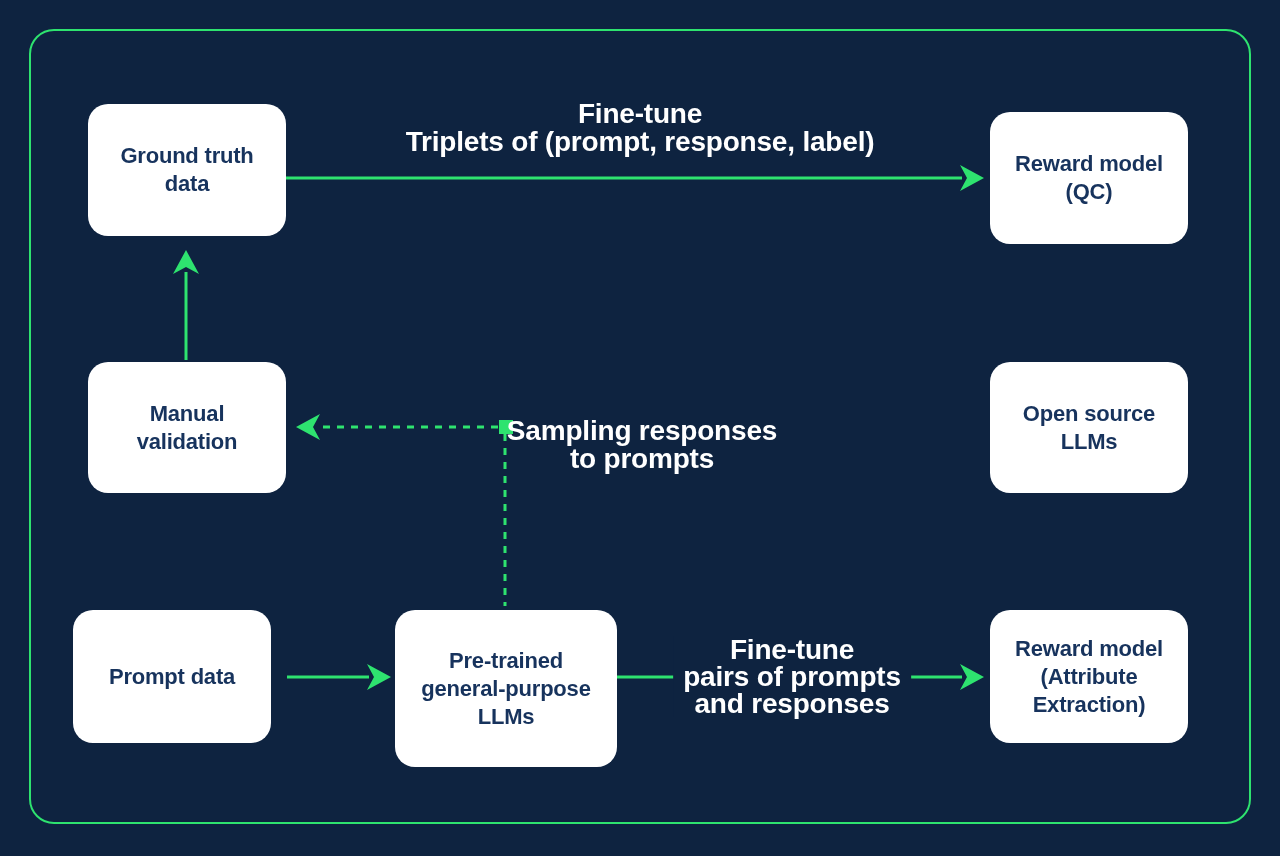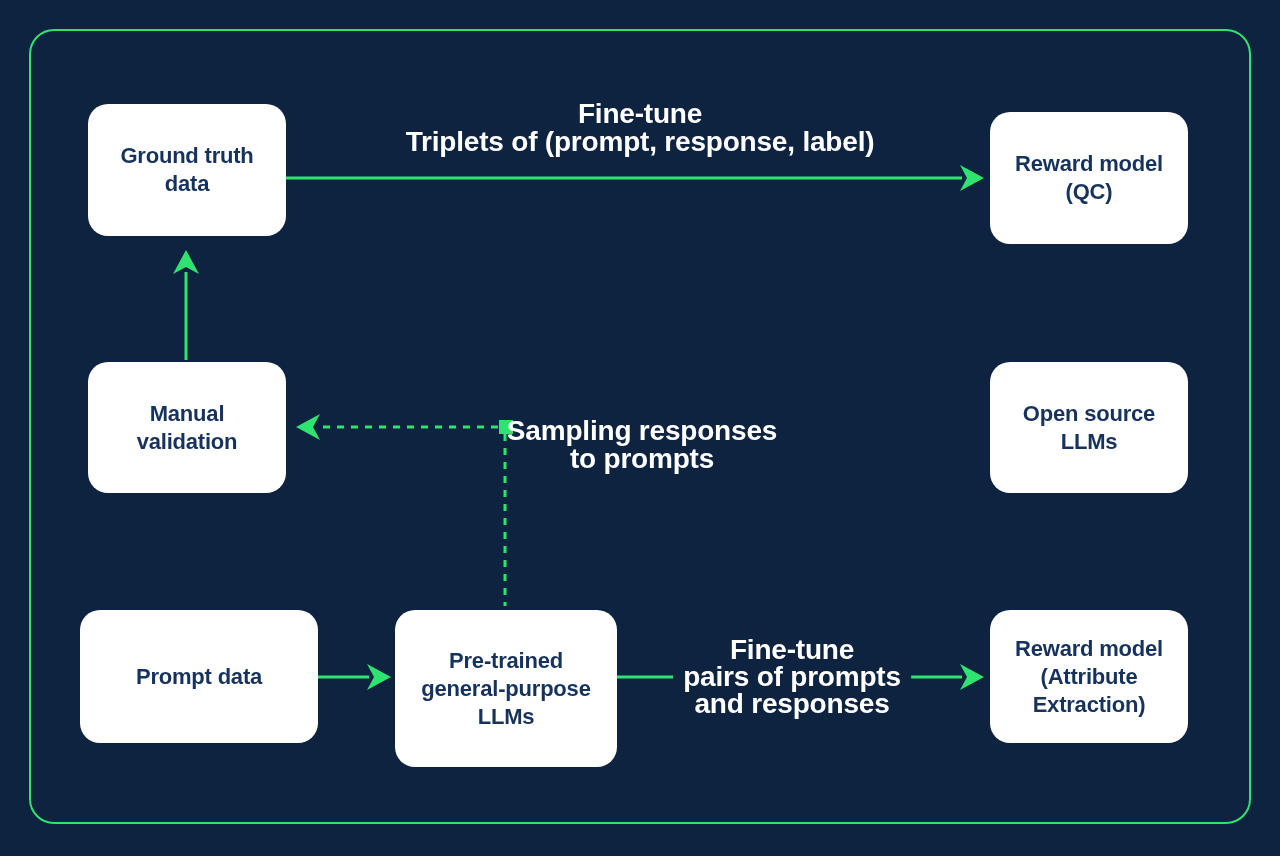--- a/index.html
+++ b/index.html
@@ -37,21 +37,21 @@
     font-weight: bold;
     font-size: 22px;
     line-height: 28px;
     white-space: pre-line;
     letter-spacing: -0.2px;
   }
   #node-ground-truth        { left: 88px;  top: 104px; width: 198px; height: 132px; }
   #node-reward-model        { left: 990px; top: 112px; width: 198px; height: 132px; }
   #node-manual-validation   { left: 88px;  top: 362px; width: 198px; height: 131px; }
   #node-open-source-llms    { left: 990px; top: 362px; width: 198px; height: 131px; text-align: center; }
-  #node-prompt-data         { left: 80px;  top: 610px; width: 238px; height: 133px; }
+  #node-prompt-data         { left: 73px;  top: 610px; width: 198px; height: 133px; }
   #node-pretrained-llms     { left: 395px; top: 610px; width: 222px; height: 157px; }
   #node-aligned-model       { left: 990px; top: 610px; width: 198px; height: 133px; }
   .edge-label {
     position: absolute;
     color: var(--label-text);
     font-weight: bold;
     font-size: 28px;
     line-height: 28px;
     text-align: center;
     white-space: pre-line;

